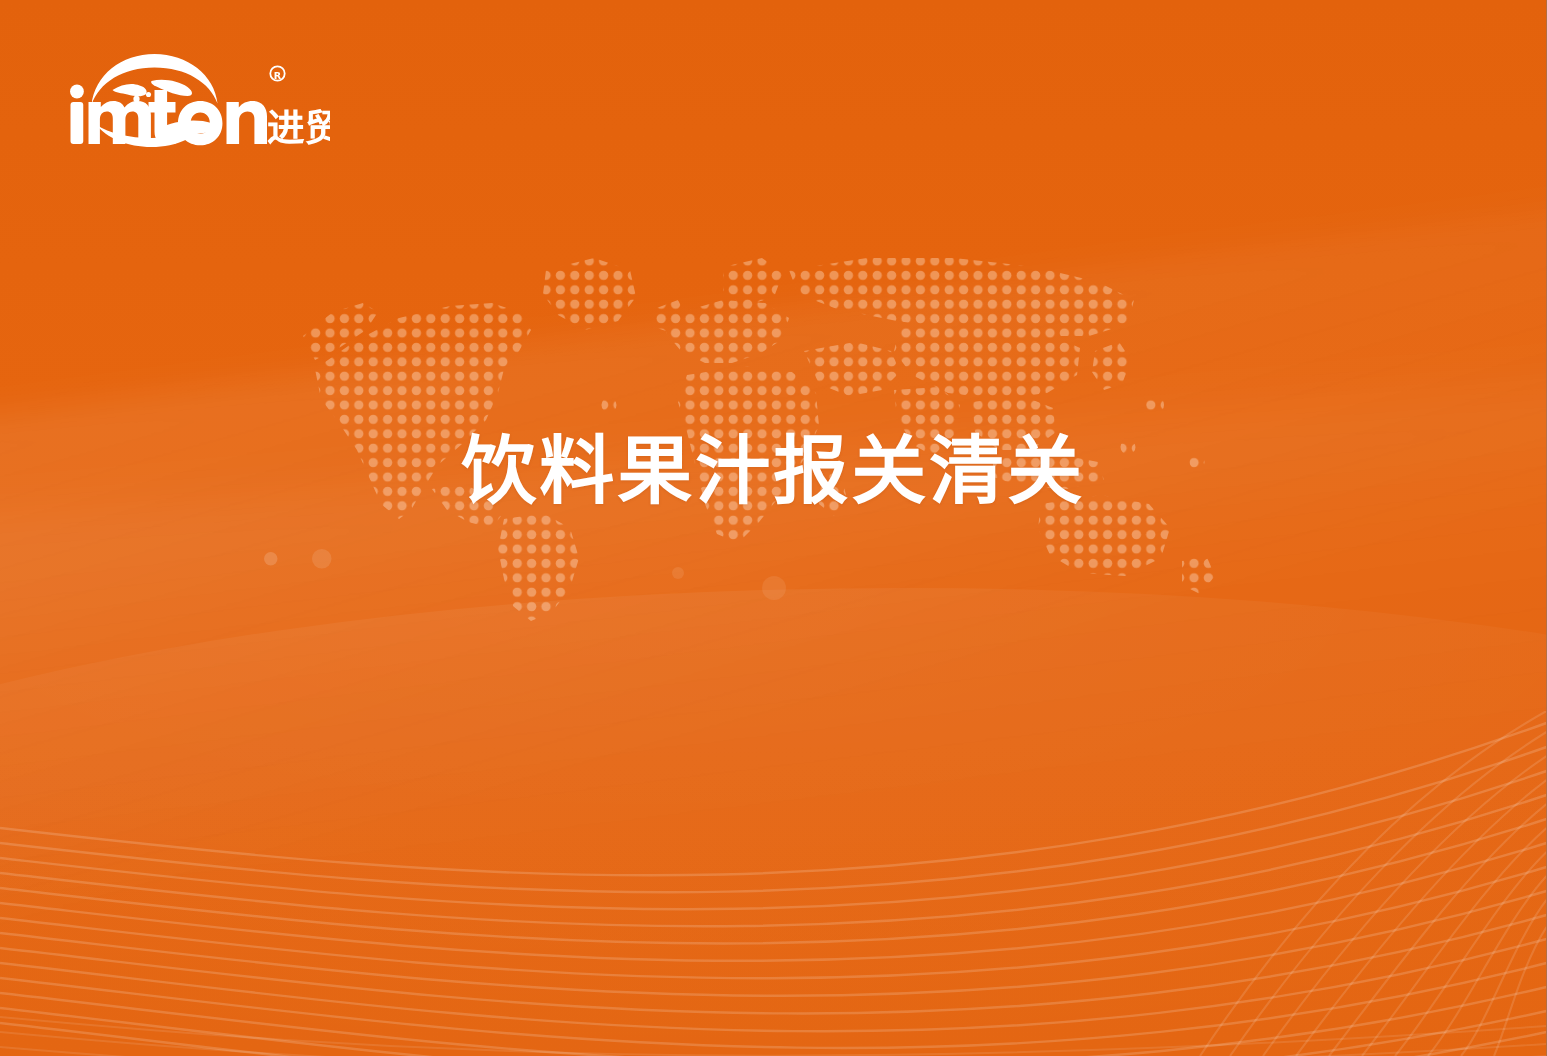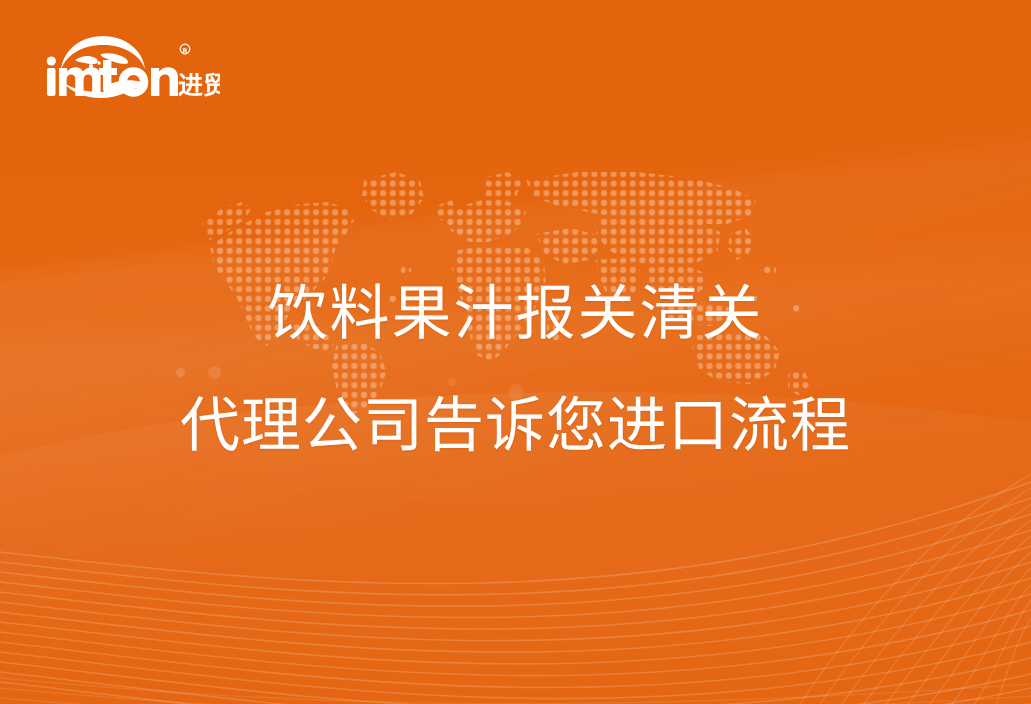--- a/index.html
+++ b/index.html
@@ -122,22 +122,22 @@
   .logo-mark svg { display: block; width: 100%; height: 100%; }
 
   
   .headline {
     position: absolute;
     left: 0;
     top: 258px;
     width: 1031px;
     text-align: center;
     color: #ffffff;
-    font-weight: 400;
-    font-size: 60px;
+    font-weight: 700;
+    font-size: 50px;
     line-height: 112px;
     letter-spacing: 2px;
     text-shadow: 0 1px 2px rgba(150,60,0,0.18);
     pointer-events: none;
   }
   .headline .line { display: block; white-space: nowrap; }
   .headline .line-2 { letter-spacing: 1px; }
 </style>
 </head>
 <body>
@@ -310,16 +310,15 @@
         <text x="133" y="64" font-family="'DejaVu Sans','Liberation Sans',sans-serif" font-size="25" font-weight="700" fill="#ffffff">进贸通</text>
 
         <circle cx="140" cy="19" r="4.8" fill="none" stroke="#ffffff" stroke-width="1.2"></circle>
         <text x="140" y="22.6" font-family="'DejaVu Sans','Liberation Sans',sans-serif" font-size="6.4" font-weight="700" fill="#ffffff" text-anchor="middle">R</text>
       </svg>
     </div>
   </div>
 
   <div class="headline">
     <span class="line line-1">饮料果汁报关清关</span>
-    <span class="line line-2">代理公司告诉您进口流程</span>
   </div>
 
 </div>
 
 </body></html>

